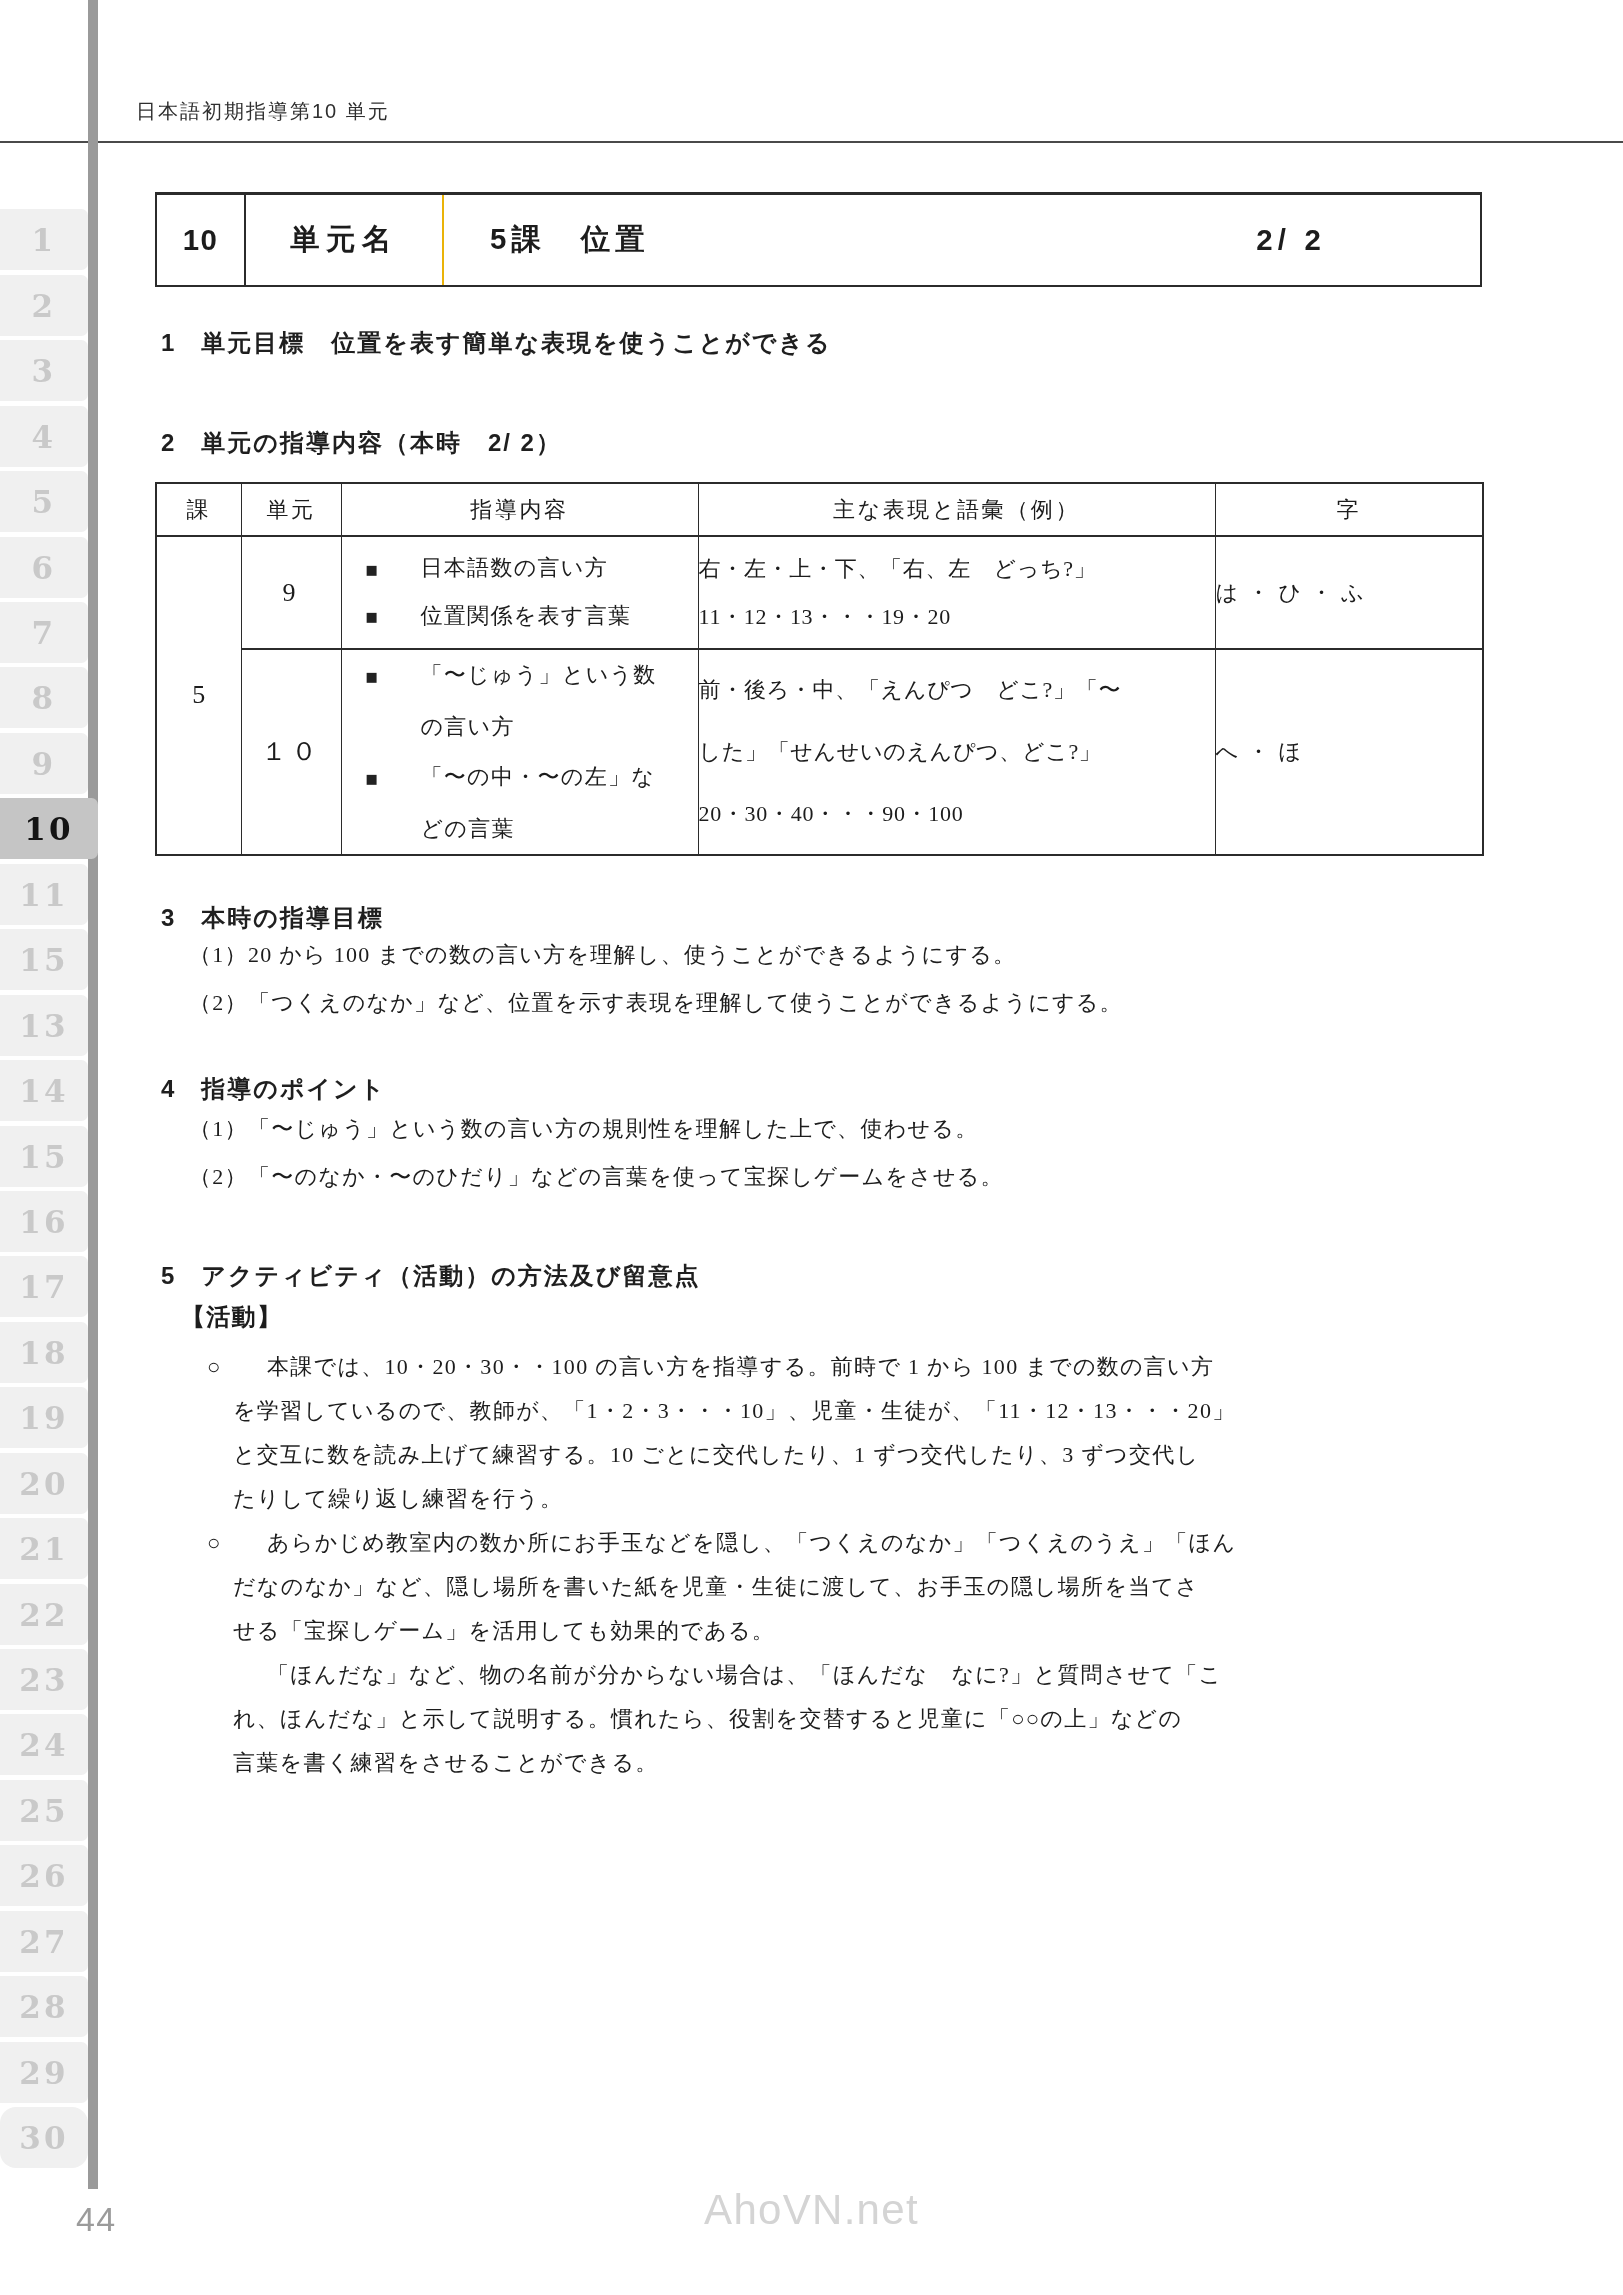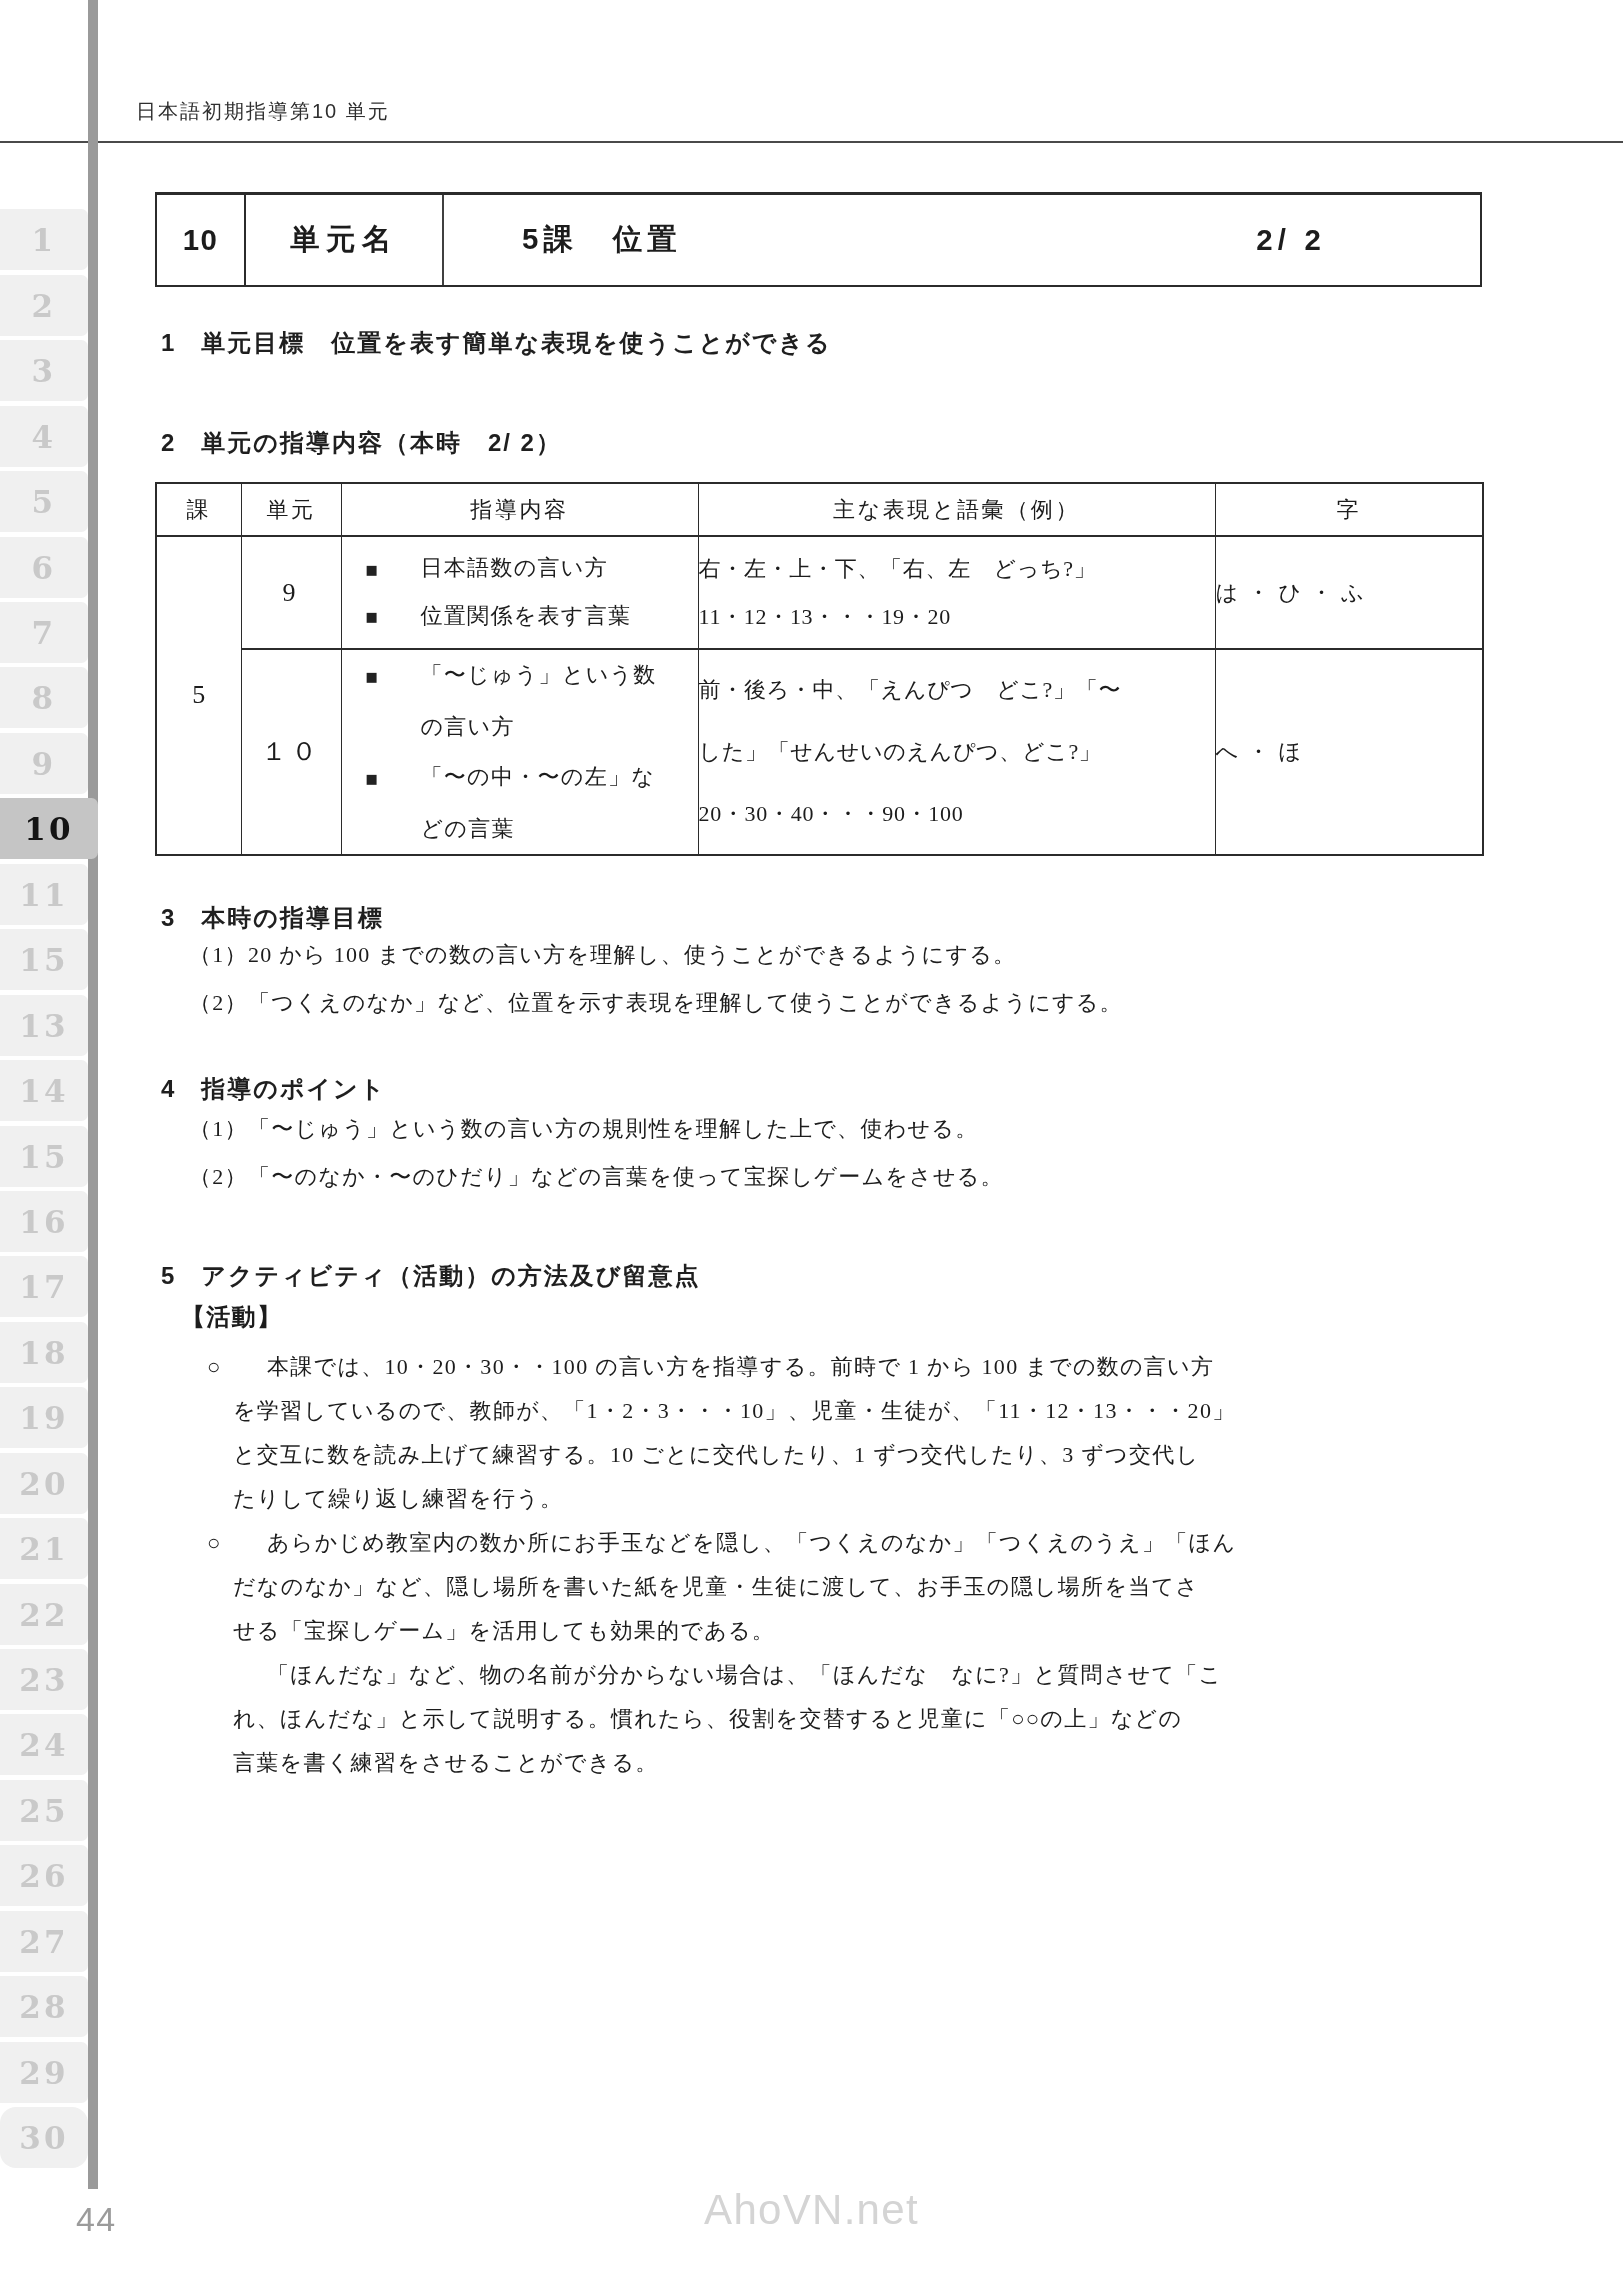--- a/index.html
+++ b/index.html
@@ -28,24 +28,24 @@
 
   
   .title-table {
     position:absolute; left:155px; top:192px; width:1327px; height:95px;
     border:2.6px solid #2b2b2b; border-top-width:3.9px; box-sizing:border-box;
     display:flex; align-items:stretch;
     font-family:"Liberation Sans","DejaVu Sans",sans-serif; font-weight:bold; font-size:29.4px;
   }
   .tt-num { width:89px; border-right:2px solid #2b2b2b; box-sizing:border-box;
     display:flex; align-items:center; justify-content:center; letter-spacing:1.3px; }
-  .tt-label { width:198px; border-right:2px solid #404040; box-sizing:border-box;
+  .tt-label { width:198px; border-right:2px solid #eab308; box-sizing:border-box;
     display:flex; align-items:center; justify-content:center; letter-spacing:6.5px; }
   .tt-main { flex:1; display:flex; align-items:center; justify-content:space-between;
-    padding-left:46px; padding-right:154px; letter-spacing:5.2px;margin-left:32px; }
+    padding-left:46px; padding-right:154px; letter-spacing:5.2px; }
 
   
   .section-h {
     position:absolute; left:161px;
     font-family:"Liberation Sans","DejaVu Sans",sans-serif; font-weight:bold;
     font-size:24px; color:#1f1f1f; letter-spacing:2px; white-space:nowrap;
   }
   .section-h .h-num { display:inline-block; margin-right:25px; }
   .item {
     position:absolute; left:189px; font-size:22px; letter-spacing:1.3px; white-space:nowrap; color:#1c1c1c;

